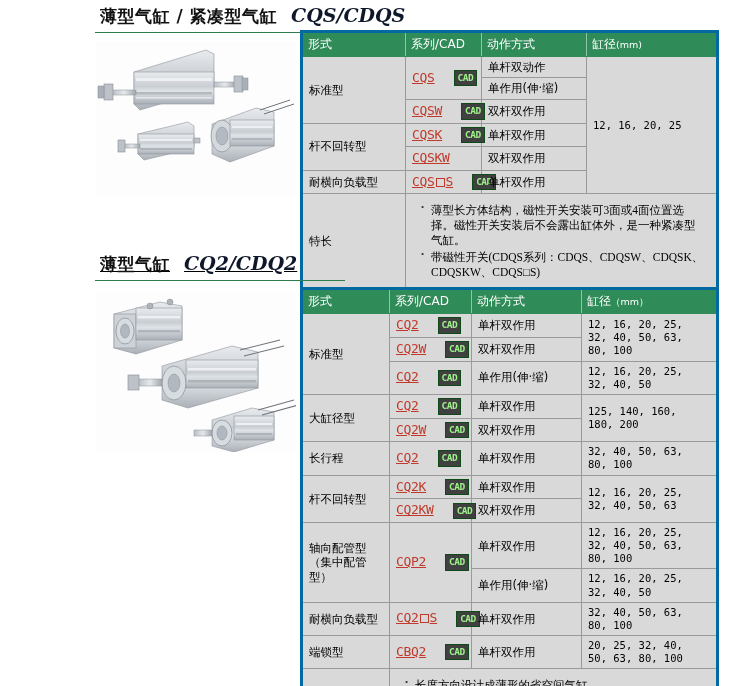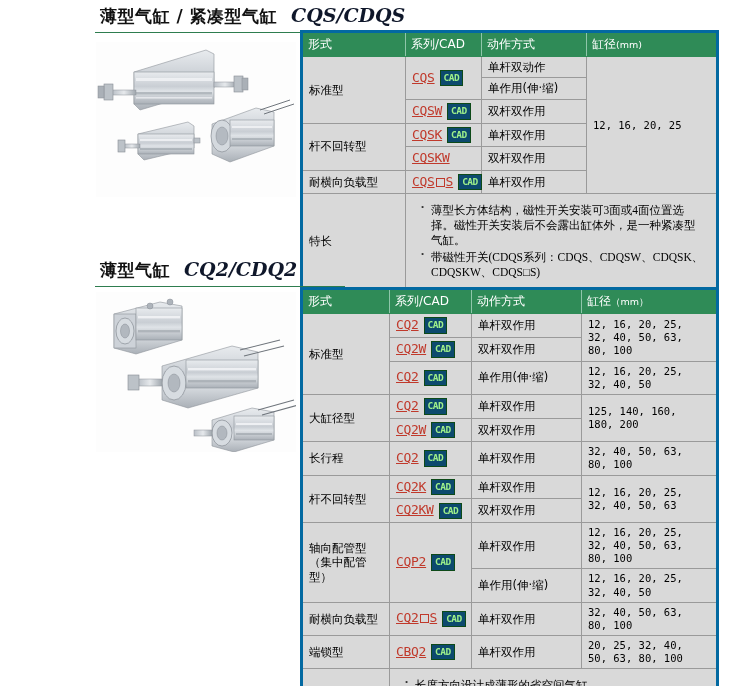--- a/index.html
+++ b/index.html
@@ -87,28 +87,28 @@
     letter-spacing:-0.3px;
   }
   .sq{
     display:inline-block;width:7px;height:7px;
     border:1px solid #c0392b;
     vertical-align:middle;
     margin:0 1px;
   }
   .cad{
     display:inline-block;
-    background:#0c4a6e;
+    background:#404040;
     color:#9ef08a;
     font-family:"DejaVu Sans Mono","Liberation Mono",monospace;
     font-size:9.5px;
     font-weight:bold;
     line-height:1;
     padding:2px 3px 3px 3px;
-    margin-left:5px;
+    margin-left:19px;
     vertical-align:middle;
     border:1px solid #0d4a18;
     cursor:pointer;
     letter-spacing:-0.5px;
   }
   
   td.features{padding:5px 6px 6px 6px;}
   ul.feat{margin:6px;padding-left:13px;list-style:none;font-family:Liberation Serif, serif;}
   ul.feat li{position:relative;margin:0 0 2px 0;line-height:1.3;font-size:11.5px;}
   ul.feat li:before{
@@ -240,21 +240,21 @@
         <td class="features" colspan="3">
           <ul class="feat">
             <li>薄型长方体结构，磁性开关安装可3面或4面位置选择。磁性开关安装后不会露出缸体外，是一种紧凑型气缸。</li>
             <li>带磁性开关(CDQS系列：CDQS、CDQSW、CDQSK、CDQSKW、CDQS□S)</li>
           </ul>
         </td>
       </tr>
     </tbody>
   </table>
 
-  <div class="section" style="left:95px;top:258px;width:250px;">
+  <div class="section" style="left:95px;top:252px;width:250px;text-decoration:underline;">
     <div class="title-row">
       <span class="title-cn">薄型气缸</span>
       <span class="title-en">CQ2/CDQ2</span>
     </div>
     <div class="title-rule"></div>
   </div>
 
   <div class="photo" style="left:96px;top:292px;width:200px;height:160px;">
     <svg width="200" height="160" viewBox="0 0 200 160">
 

